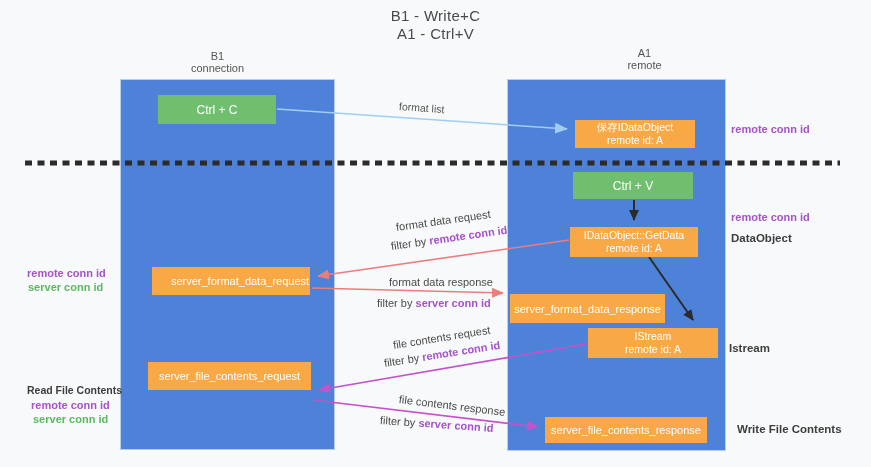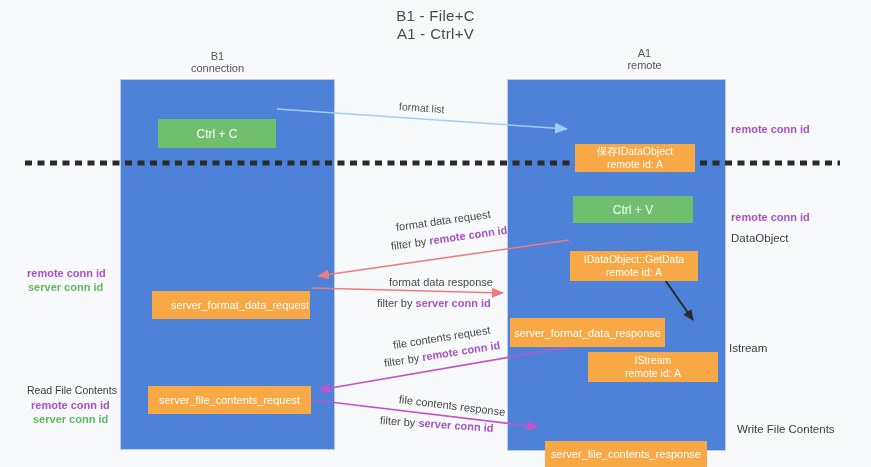--- a/index.html
+++ b/index.html
@@ -8,46 +8,46 @@
     --arrow-black:#2b2b2b; --text-purple:#a653c9; --text-green:#5cb860; --text-dark:#3d3d3d;
   }
   html,body{margin:0;padding:0;}
   body{background:#eee;font-family:"Liberation Sans",sans-serif;}
   #canvas{position:relative;width:871px;height:467px;background:#f8f9fa;overflow:hidden;}
   .abs{position:absolute;}
   .title-line{left:0;width:100%;text-align:center;font-size:15px;color:#4a4a4a;letter-spacing:.3px;}
   .col-header{text-align:center;font-size:11px;color:#555;line-height:12px;}
   .lifeline{background:var(--column-blue);border:1px solid #b9cdf0;box-sizing:border-box;}
   .node{display:flex;flex-direction:column;align-items:center;justify-content:center;
-        color:#fff;text-align:center;box-sizing:border-box;margin-top:24px;}
+        color:#fff;text-align:center;box-sizing:border-box;}
   .green{background:var(--node-green);font-size:12px;}
   .orange{background:var(--node-orange);}
   .one-line{font-size:11px;}
   .two-line{font-size:10.5px;line-height:13px;}
-  .side-label{font-size:11.5px;color:var(--text-dark);white-space:nowrap;}
+  .side-label{font-size:11.5px;color:var(--text-dark);white-space:nowrap;font-weight:bold;}
   .conn-purple{font-size:11px;font-weight:bold;color:var(--text-purple);white-space:nowrap;}
   .conn-green{font-size:11px;font-weight:bold;color:var(--text-green);white-space:nowrap;}
   .flow-label{font-size:11px;color:#4a4a4a;white-space:nowrap;transform-origin:left center;}
   .flow-label .purple{color:var(--text-purple);font-weight:bold;}
   #arrow-layer{position:absolute;left:0;top:0;width:871px;height:467px;pointer-events:none;}
   .ln{fill:none;}
   .ln-blue{stroke:var(--arrow-lightblue);stroke-width:1.6;}
   .ln-red{stroke:var(--arrow-red);stroke-width:1.6;}
   .ln-mag{stroke:var(--arrow-magenta);stroke-width:1.6;}
   .ln-blk{stroke:var(--arrow-black);stroke-width:2;}
   .ln-dash{stroke:var(--arrow-black);stroke-width:5;stroke-dasharray:7 5.5;}
   .mk-blue{fill:var(--arrow-lightblue);} .mk-red{fill:var(--arrow-red);}
   .mk-mag{fill:var(--arrow-magenta);} .mk-blk{fill:var(--arrow-black);}
 </style>
 </head>
 <body>
 
 <div id="canvas">
 
-  <div class="abs title-line" style="top:7px;">B1 - File+C</div>
+  <div class="abs title-line" style="top:7px;">B1 - Write+C</div>
   <div class="abs title-line" style="top:25px;">A1 - Ctrl+V</div>
 
   <div class="abs col-header" style="left:120px;top:50px;width:195px;">
     <div>B1</div>
     <div>connection</div>
   </div>
   <div class="abs col-header" style="left:535px;top:47px;width:219px;">
     <div>A1</div>
     <div>remote</div>
   </div>

